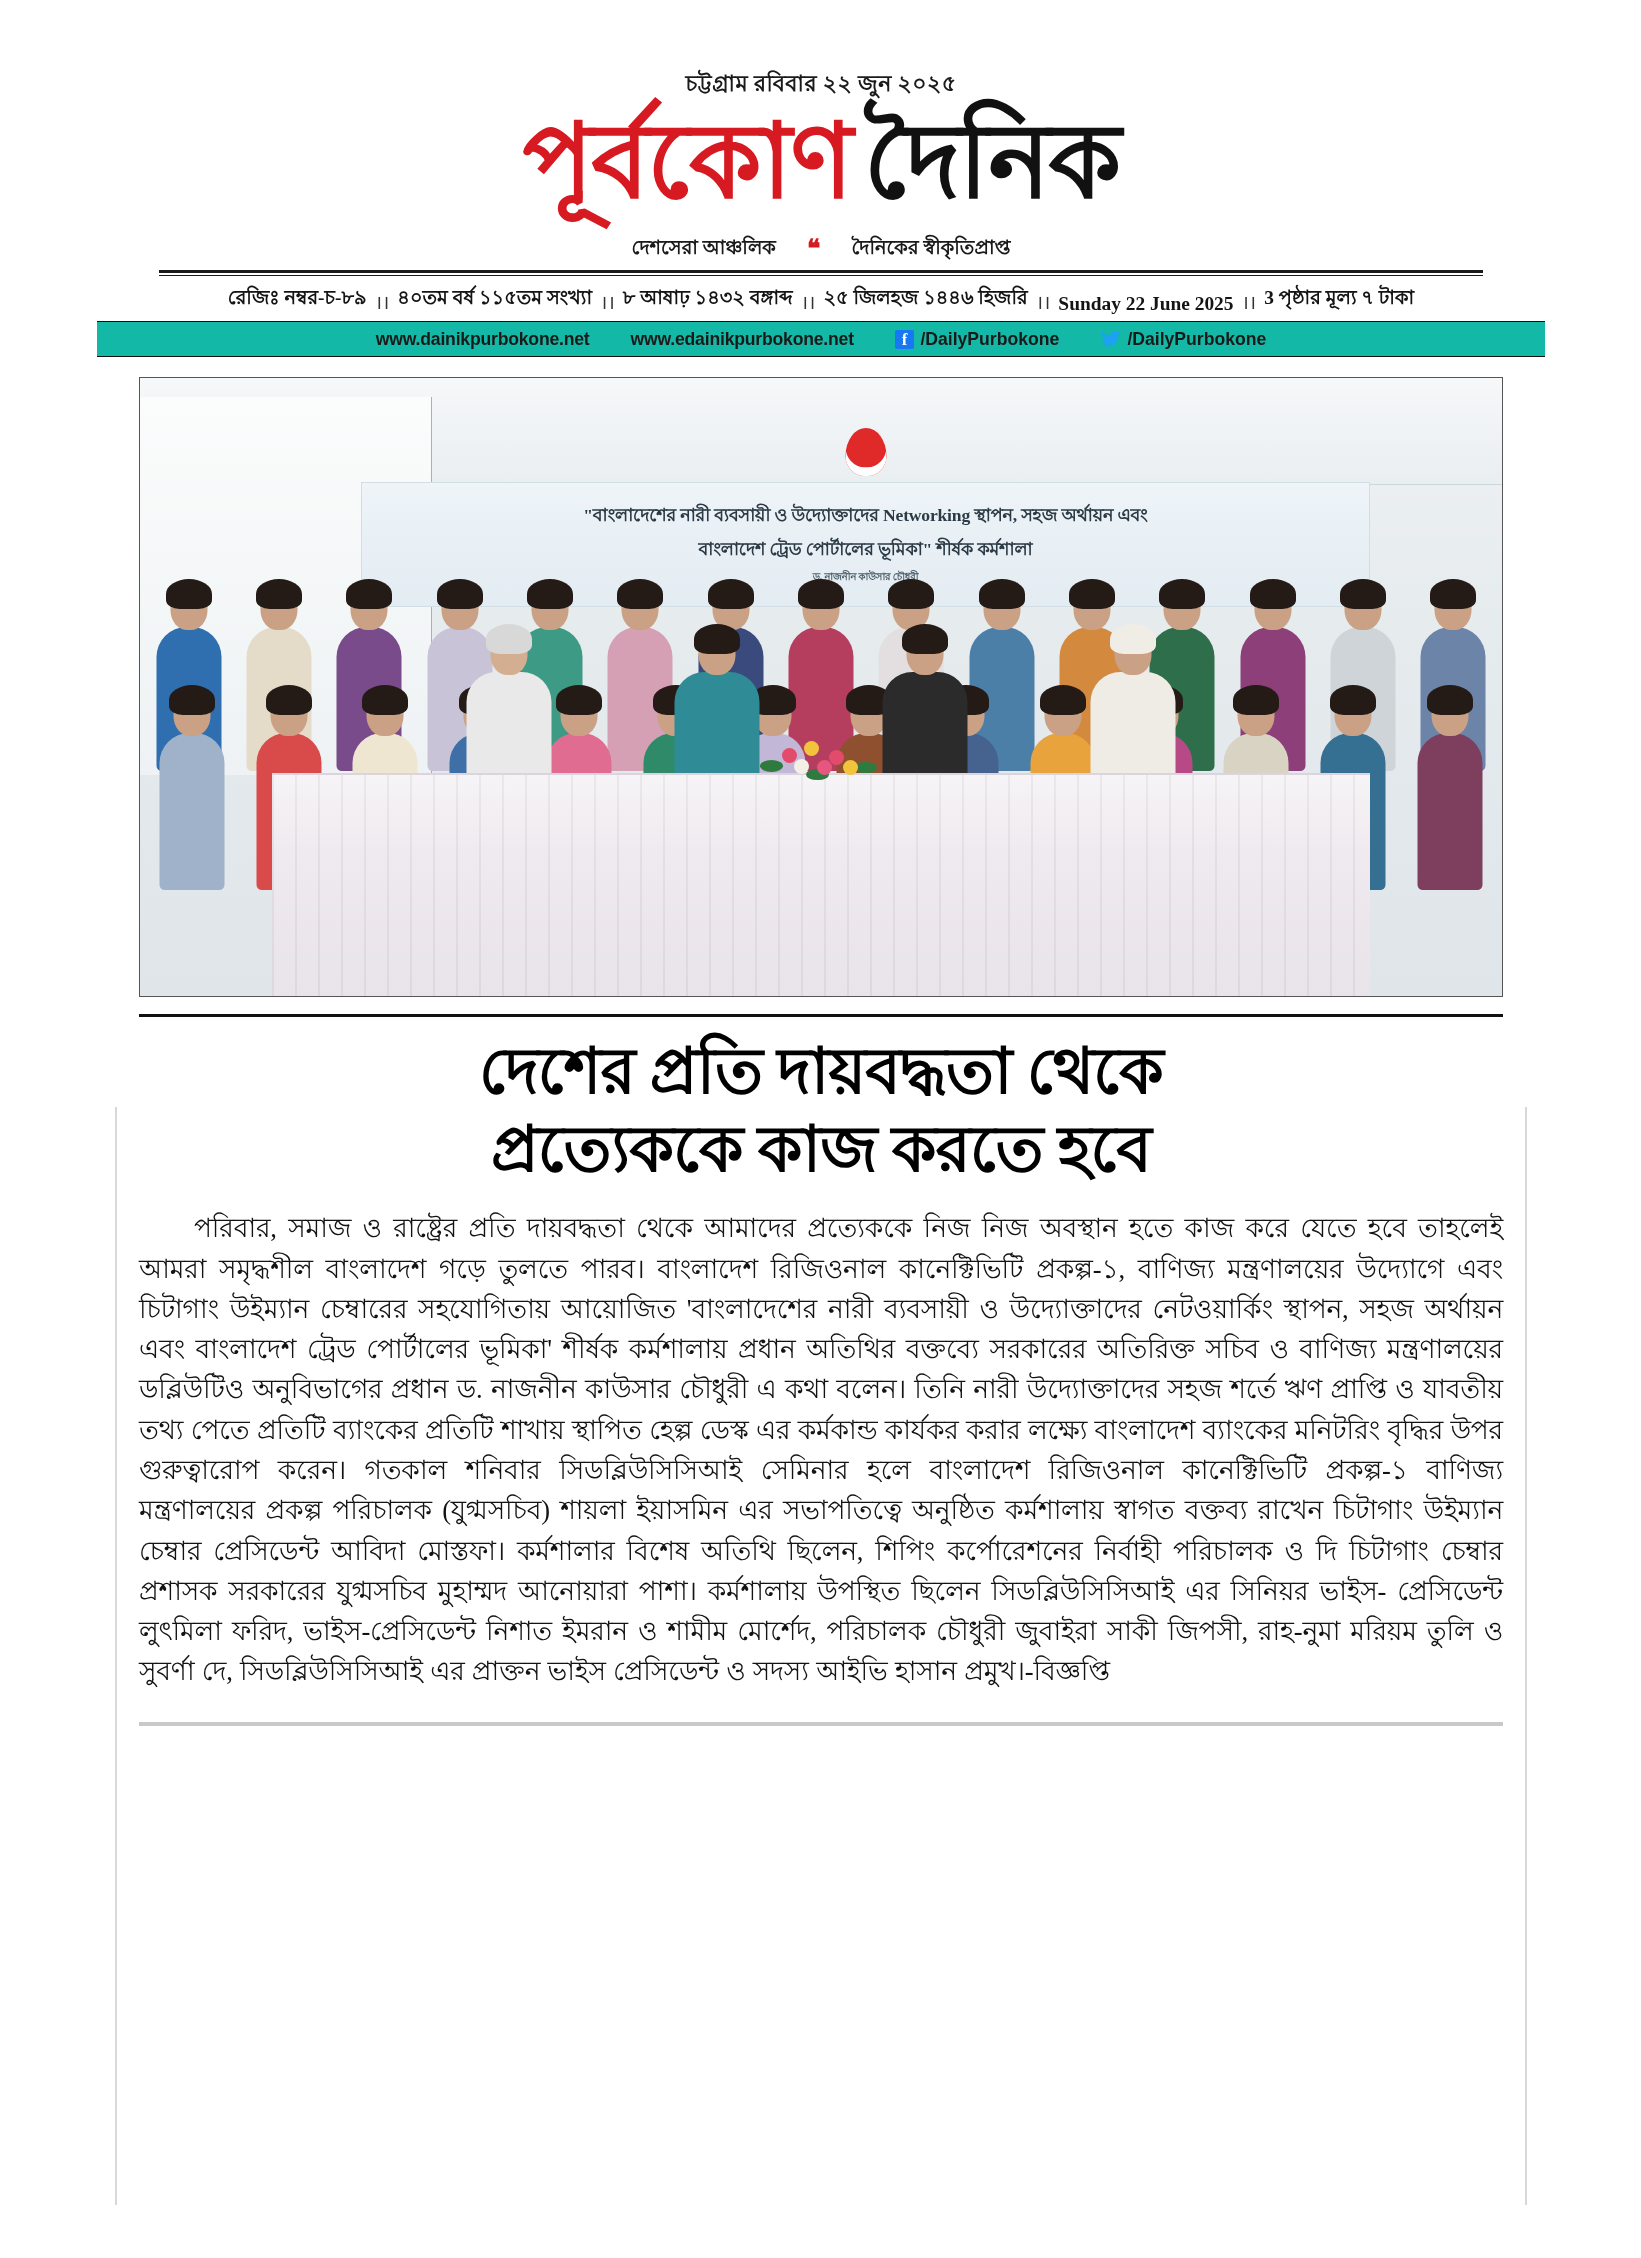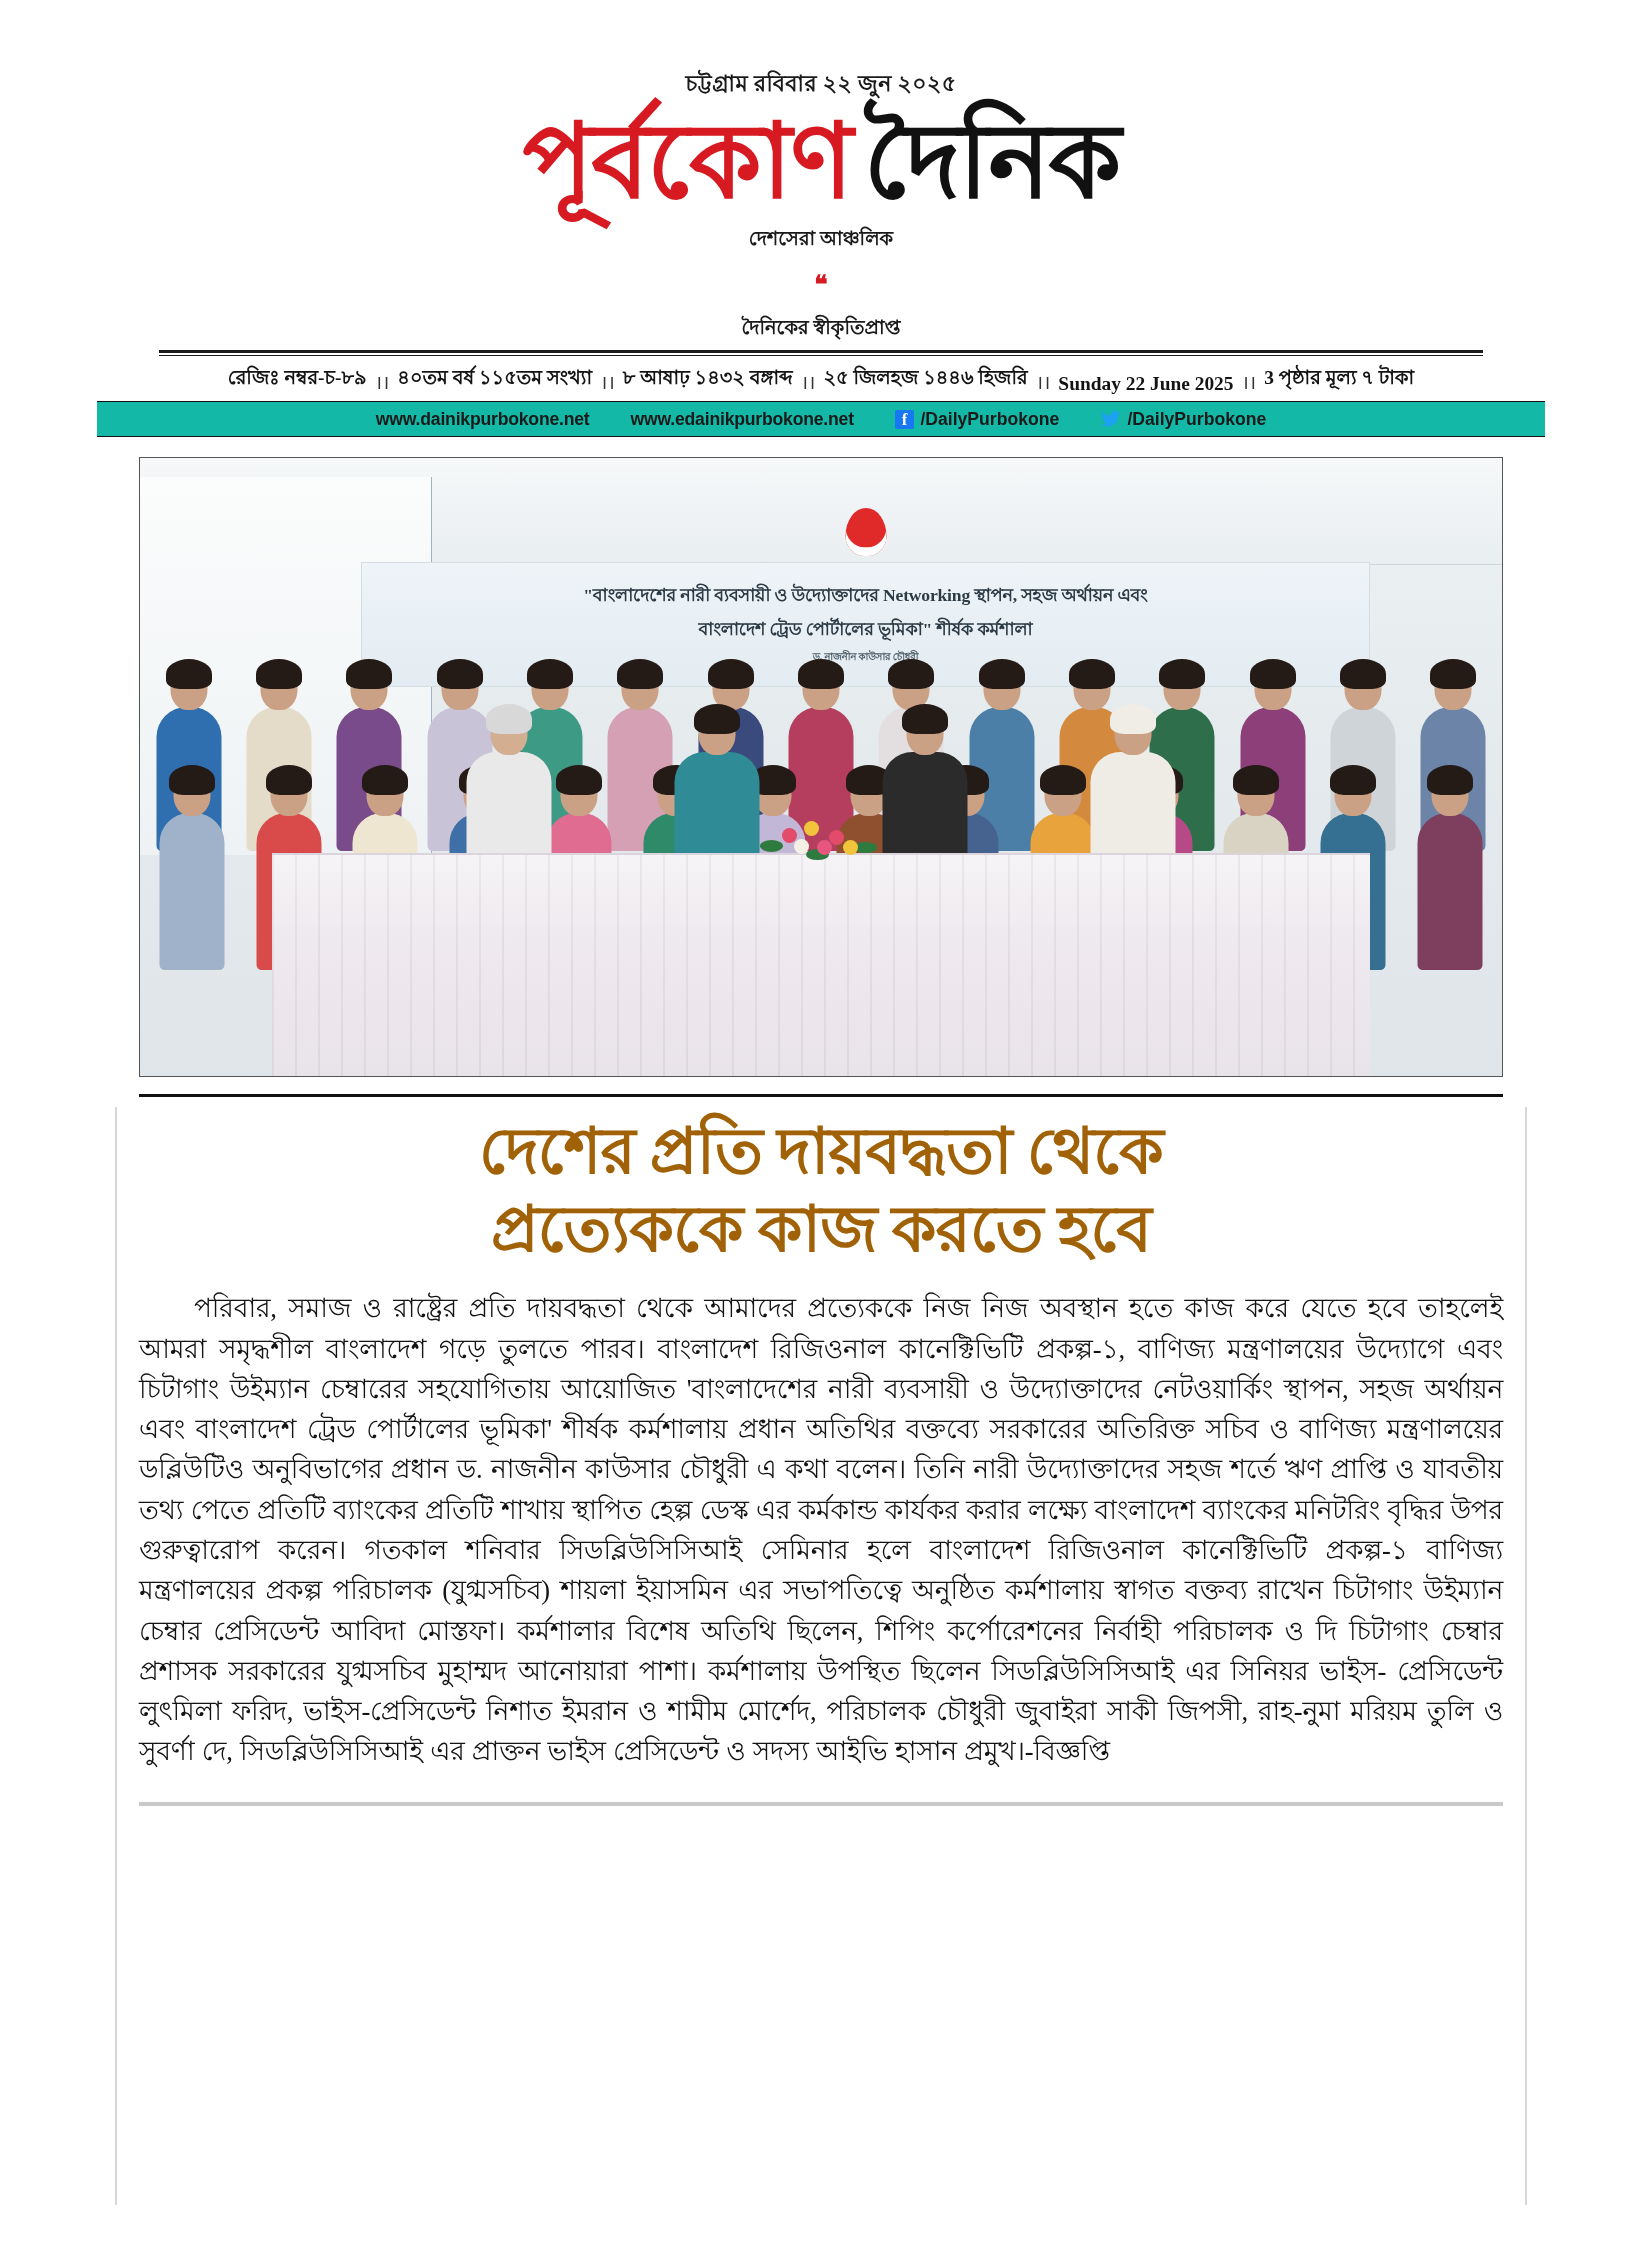--- a/index.html
+++ b/index.html
@@ -52,24 +52,23 @@
     line-height: 1.05;
     letter-spacing: -1.8px;
   }
   .logo-black { color: #111111; }
   .logo-red  { color: #d71a21; }
 
   .tagline-row {
     display: flex;
     align-items: center;
     justify-content: center;
-    gap: 14px;
-    margin-top: 8px;
+    gap: 31px;
+    margin-top: 17px;
     margin-bottom: 5.3px;
-    flex-direction: column;
   }
   .tagline {
     font-family: "Liberation Serif", serif;
     font-size: 19.4px;
     font-weight: 700;
     color: #1a1a1a;
   }
   .tagline-mark {
     color: #d71a21;
     font-size: 25px;
@@ -298,21 +297,21 @@
   }
 
   
   .headline {
     margin: 16px 139px 0 139px;
     text-align: center;
     font-family: "Liberation Serif", serif;
     font-weight: 700;
     font-size: 64px;
     line-height: 1.22;
-    color: #a16207;
+    color: #000000;
     letter-spacing: -0.9px;
   }
   .headline div { white-space: nowrap; }
 
   
   .article {
     margin: 19.4px 139px 0 139px;
     font-family: "Liberation Serif", serif;
     font-size: 26.5px;
     line-height: 1.52;

